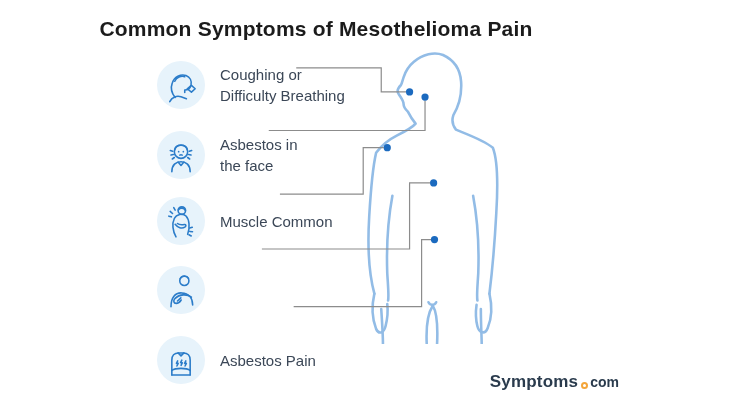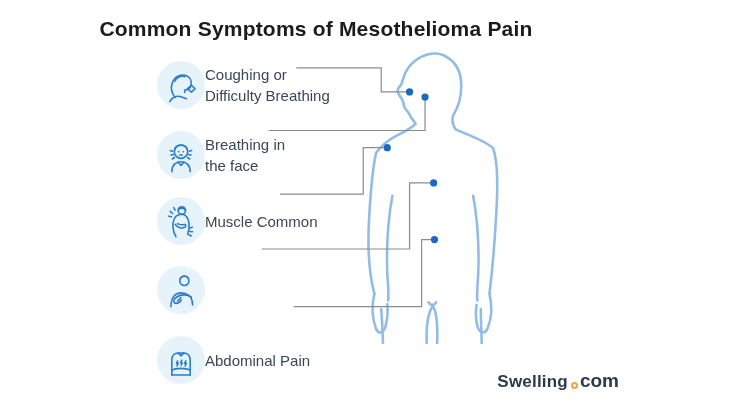--- a/index.html
+++ b/index.html
@@ -14,34 +14,34 @@
   }
   .symptom-row { position:absolute; left:157px; display:flex; align-items:center; }
   .icon-circle {
     width:48px; height:48px; border-radius:50%; background:#e7f3fb;
     display:flex; align-items:center; justify-content:center; flex:0 0 48px;
   }
   .icon-circle svg { width:40px; height:40px; }
   .icon-circle svg * { fill:none; stroke:#2b7cc9; stroke-width:1.9; stroke-linecap:round; stroke-linejoin:round; }
   .icon-circle svg .fdot { fill:#2b7cc9; stroke:none; }
   .symptom-label {
-    font-size:15px; line-height:21px; color:#3b4757;
+    margin-left:15px; font-size:15px; line-height:21px; color:#3b4757;
     white-space:pre-line;
   }
   .diagram { position:absolute; inset:0; pointer-events:none; }
   .logo {
     position:absolute; right:13px; bottom:9px;
     display:flex; align-items:baseline; color:#2a3b4d;
   }
   .logo .brand { font-size:17px; font-weight:700; letter-spacing:.2px; }
   .logo .dot-ring {
     width:7px; height:7px; border:2px solid #f4a53a; border-radius:50%;
     display:inline-block; margin:0 2px 0 3px; align-self:flex-end; margin-bottom:3px;
   }
-  .logo .tld { font-size:19px; font-weight:700; }
+  .logo .tld { font-size:14px; font-weight:700; }
 </style>
 </head>
 <body>
 
 <div class="canvas">
 
   <div class="title">Common Symptoms of Mesothelioma Pain</div>
 
   <div class="symptom-row" style="top:61px">
     <div class="icon-circle">
@@ -63,21 +63,21 @@
         <path d="M16.5 17.5 C17.5 10.5 30.5 10.5 31.5 17.5"></path>
         <circle class="fdot" cx="21.2" cy="20" r="1"></circle>
         <circle class="fdot" cx="26.8" cy="20" r="1"></circle>
         <path d="M22.6 24.2 Q24 23.3 25.4 24.2"></path>
         <path d="M13 44 C13 36 18 32 24 32 C30 32 35 36 35 44"></path>
         <path d="M20.5 32.5 L24 36.5 L27.5 32.5"></path>
         <path d="M14 19.5 L11.2 18.6 M14.8 23.5 L12 24 M16 27 L13.6 28.8"></path>
         <path d="M34 19.5 L36.8 18.6 M33.2 23.5 L36 24 M32 27 L34.4 28.8"></path>
       </svg>
     </div>
-    <div class="symptom-label">Breathing in
+    <div class="symptom-label">Asbestos in
 the face</div>
   </div>
 
   <div class="symptom-row" style="top:197px">
     <div class="icon-circle">
       <svg viewBox="0 0 48 48">
         <path d="M18 43 C14 36 13 27 16 21 C18.5 16 26 14 30 18 C34 22 35 32 32 40"></path>
         <circle cx="25" cy="11.5" r="4.5"></circle>
         <path d="M21 10.5 C23 7.5 28 8 29.2 11.5"></path>
         <path d="M17 28 C20 32 25 34 29 31 C30.5 29.8 30 28 28 28.2 C25 28.6 22 29 19.8 27"></path>
@@ -105,21 +105,21 @@
       <svg viewBox="0 0 48 48">
         <path d="M13 42 L13 24 C13 19 16 15.5 21 15.5 L27 15.5 C32 15.5 35 19 35 24 L35 42"></path>
         <path d="M20.5 15.5 L24 19 L27.5 15.5"></path>
         <path d="M13 36.5 C17.5 33.2 30.5 33.2 35 36.5"></path>
         <path d="M13 42 L35 42"></path>
         <path d="M20 25 L18.5 28 L20.6 28 L19.1 31.2"></path>
         <path d="M25 24.2 L23.5 27.2 L25.6 27.2 L24.1 30.4"></path>
         <path d="M29.8 25 L28.3 28 L30.4 28 L28.9 31.2"></path>
       </svg>
     </div>
-    <div class="symptom-label">Abdominal Pain</div>
+    <div class="symptom-label">Asbestos Pain</div>
   </div>
 
   <svg class="diagram" viewBox="0 0 736 401">
     <g fill="none" stroke="#92bce6" stroke-width="3" stroke-linecap="round" stroke-linejoin="round">
 
       <path d="M436 342 C430 320 428 285 430 252 C432 218 434 195 438 178
                C444 170 452 163 462 158 C472 153 480 149 484 144
                C480 139 477 134 475 130 C472 127 470 124 470 121
                C470 117 467 114 464 109 C462 106 464 102 467 99
                C468 97 469 93 470 90 C472 84 476 77 482 72
@@ -155,18 +155,18 @@
     <g fill="#1b6abf">
       <circle cx="477" cy="107" r="4.2"></circle>
       <circle cx="495" cy="113" r="4.2"></circle>
       <circle cx="451" cy="172" r="4.2"></circle>
       <circle cx="505" cy="213" r="4.2"></circle>
       <circle cx="506" cy="279" r="4.2"></circle>
     </g>
   </svg>
 
   <div class="logo">
-    <span class="brand">Swelling</span>
+    <span class="brand">Symptoms</span>
     <span class="dot-ring"></span>
     <span class="tld">com</span>
   </div>
 
 </div>
 
 </body></html>

